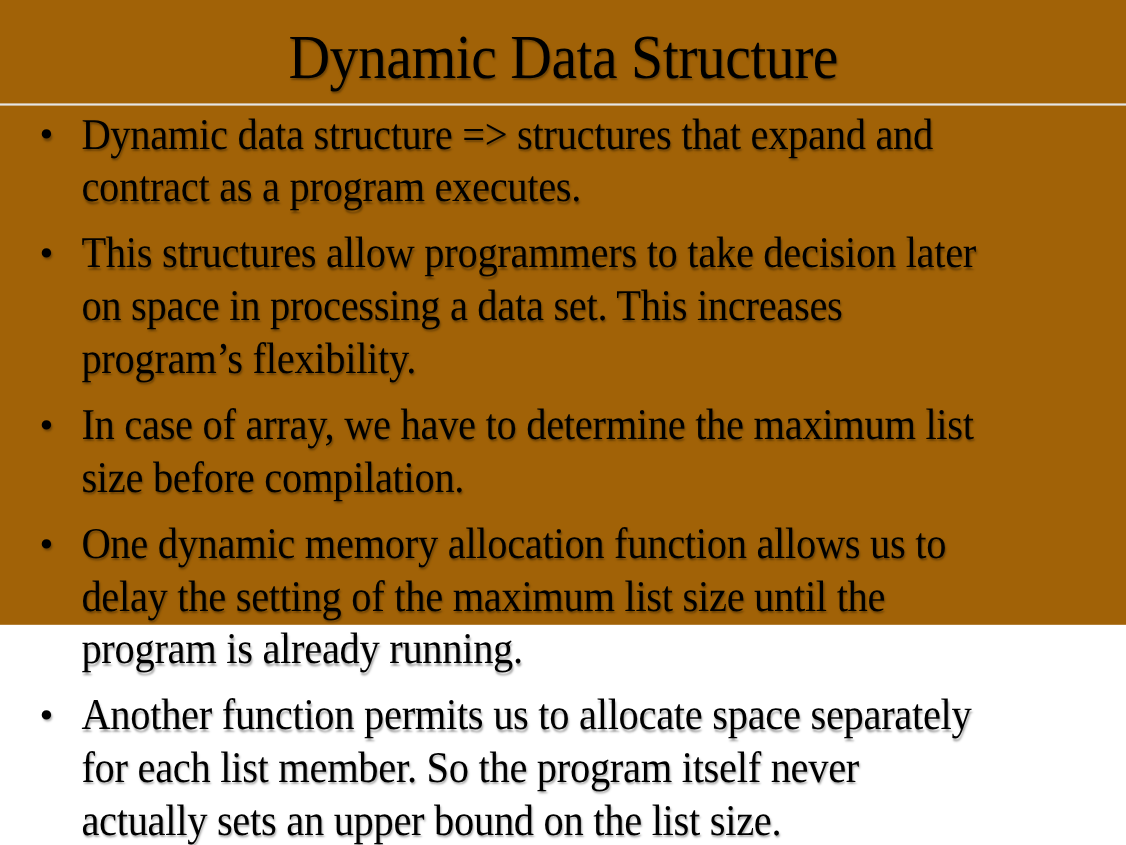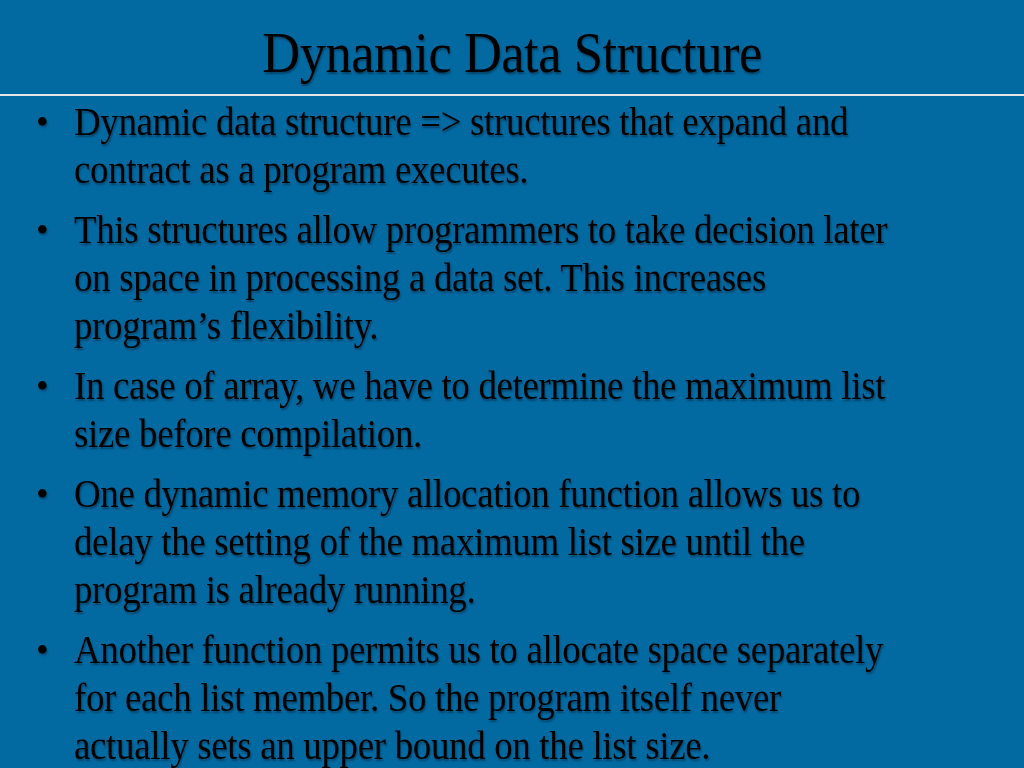--- a/index.html
+++ b/index.html
@@ -3,21 +3,21 @@
 <meta charset="utf-8">
 <style>
   html, body { margin: 0; padding: 0; }
   body {
     width: 1024px; height: 768px;
     overflow: hidden;
     background: #ffffff;
     color: #000000;
     font-family: "Liberation Serif", "DejaVu Serif", serif;
   }
-  .slide { position: absolute; top: 0; left: 0; width: 1024px; height: 768px; background: #0369a1; }
+  .slide { position: absolute; top: 0; left: 0; width: 1024px; height: 568px; background: #a16207; }
   .title {
     position: absolute; top: 22px; left: 0; width: 1024px;
     margin: 0;
     text-align: center;
     font-size: 57px; line-height: 62px; font-weight: normal;
     letter-spacing: -0.5px;
     transform: scaleX(0.92);
     text-shadow: 1px 2px 2px rgba(0,0,0,0.35);
     white-space: nowrap;
   }

